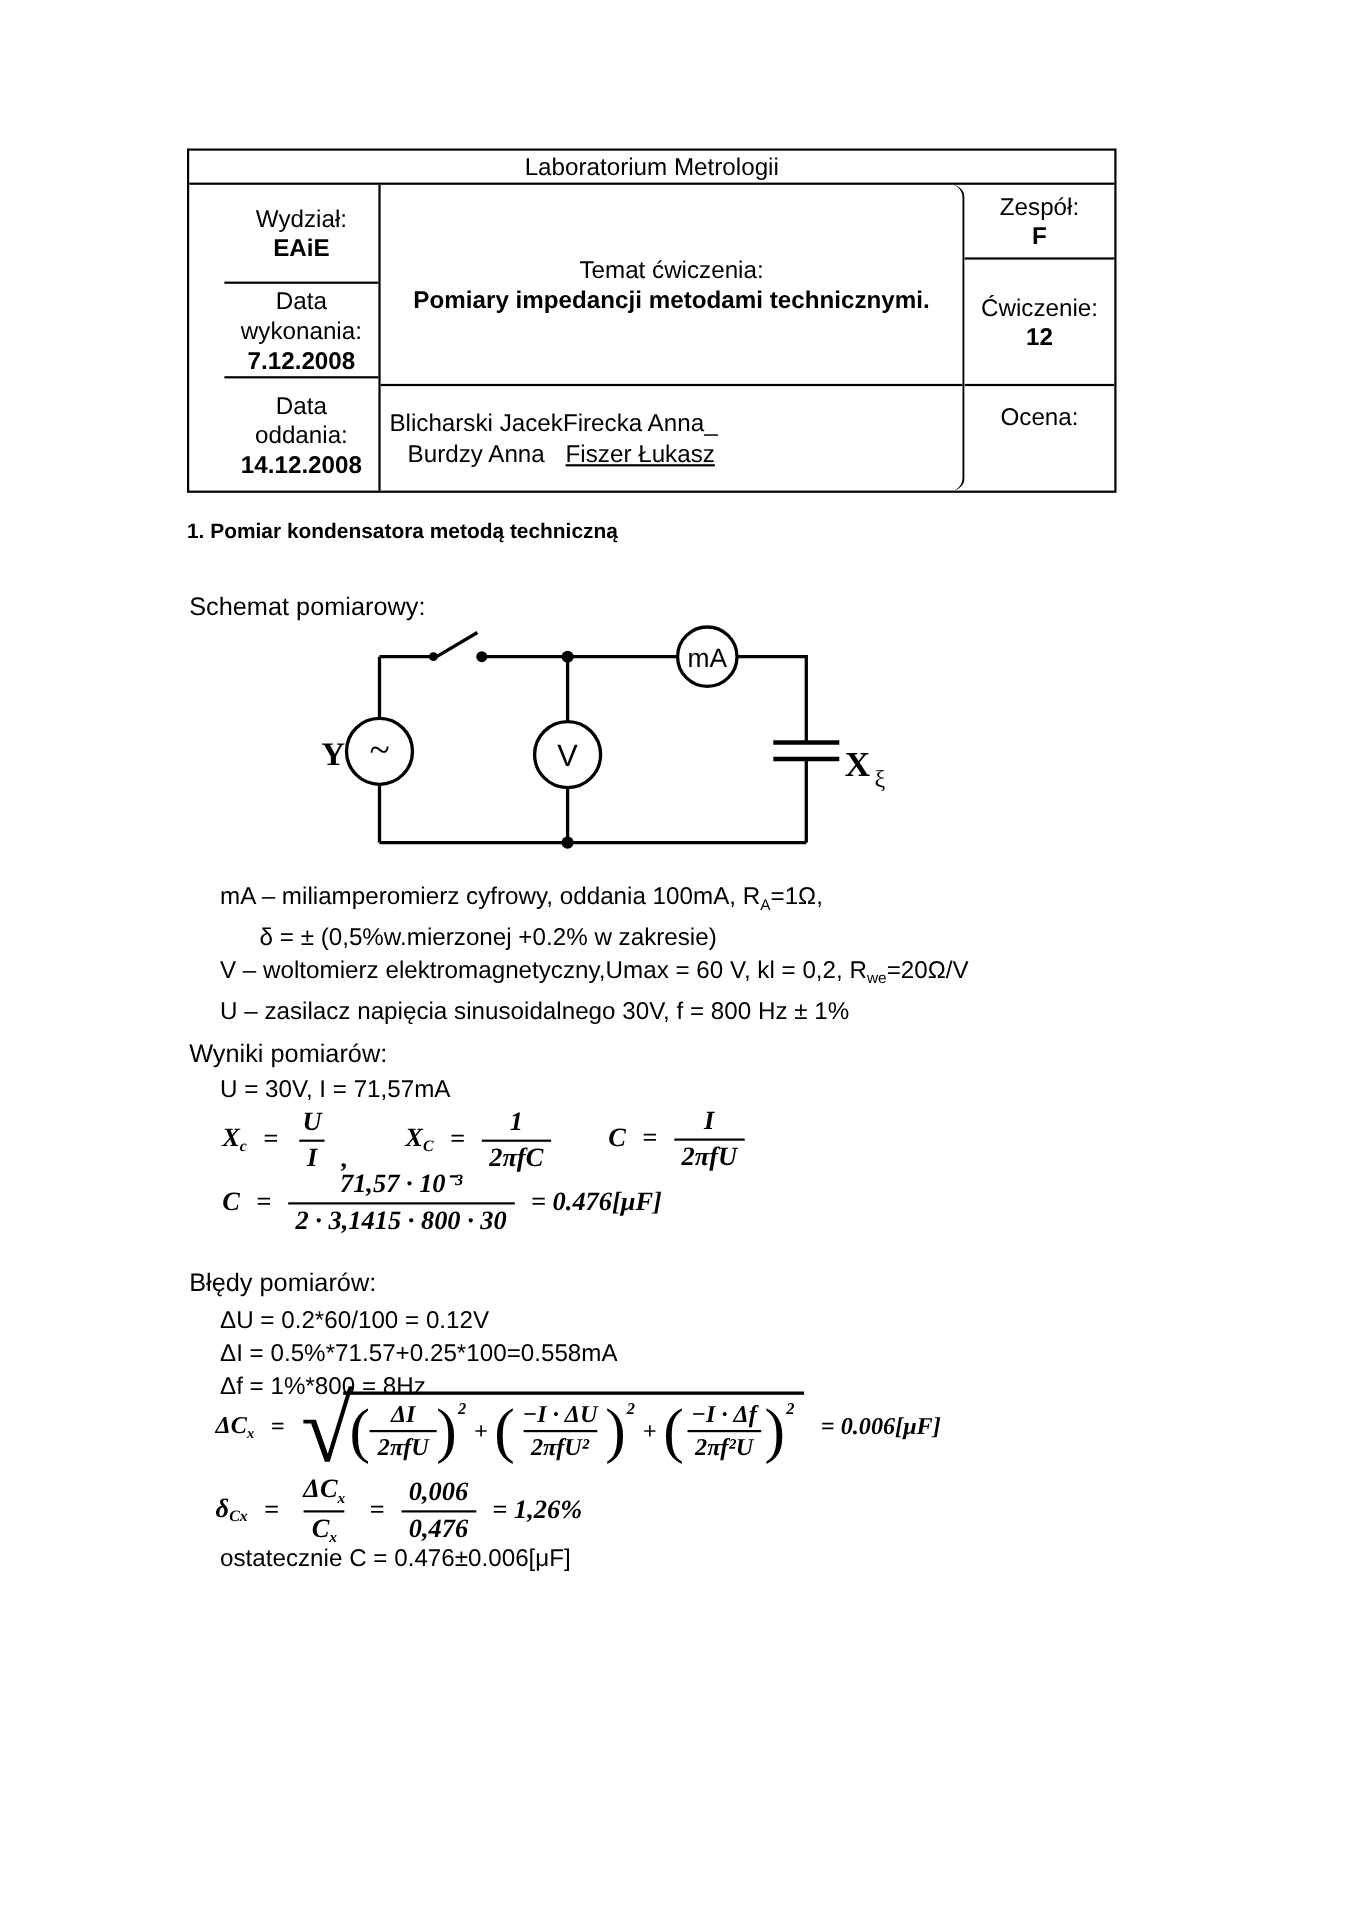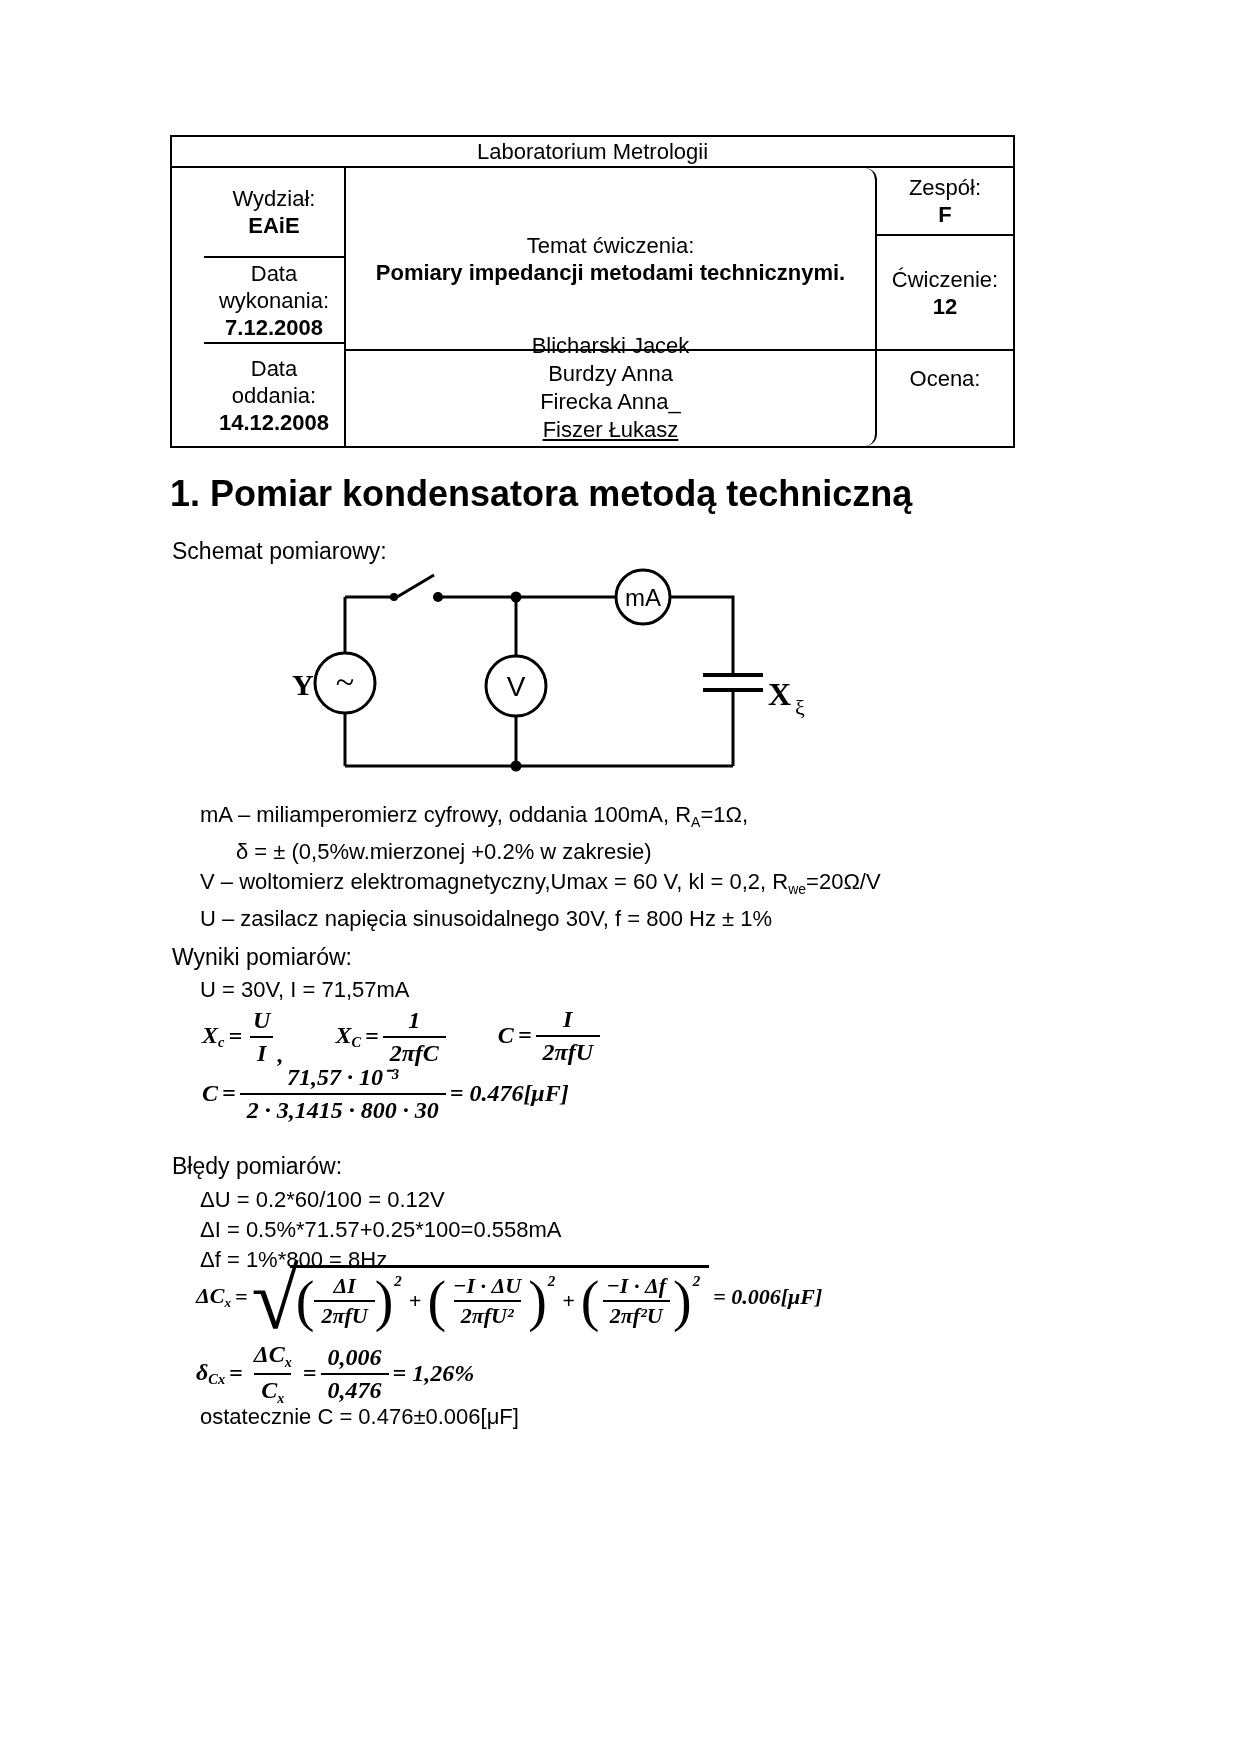--- a/index.html
+++ b/index.html
@@ -32,42 +32,42 @@
   .cell {
     display: flex; flex-direction: column;
     align-items: center; justify-content: center;
     text-align: center; line-height: 27px; padding: 2px 8px;
   }
   .bt { border-top: 2px solid #000; }
   .cl1 { height: 95px; }
   .cl2 { height: 86px; }
   .cl3 { height: 112px; }
   .cm1 { height: 181px; }
-  .cm2 { height: 97px; flex-direction: column; justify-content: flex-end; align-items: center; }
+  .cm2 { height: 97px; flex-direction: row; justify-content: flex-start; align-items: center; }
   .cr1 { height: 66px; }
   .cr2 { height: 115px; }
   .cr3 { height: 97px; justify-content: flex-start; padding-top: 14px; }
   .namecol { text-align: center; line-height: 28px; }
   .u { text-decoration: underline; }
 
   
-  .h1 { font-size: 36px; font-weight: bold; }
+  .h1 { font-size: 19px; font-weight: bold; }
   .h2 { font-size: 23px; font-weight: normal; }
   .desc { line-height: 30px; }
   .indent2 { padding-left: 36px; }
   sub.ssub { font-size: 14px; vertical-align: -5px; }
 
   
   .math {
     font-family: "Liberation Serif", serif;
     font-style: italic; font-weight: bold;
     font-size: 24px;
   }
   .f-small { font-size: 22px; }
-  .mrow { display: inline-flex; align-items: center; gap: 4px; }
+  .mrow { display: inline-flex; align-items: center; gap: 15px; }
   .mvar sub { font-size: 0.6em; vertical-align: -4px; }
   .frac { display: inline-flex; flex-direction: column; align-items: center; vertical-align: middle; }
   .frac .num { display: block; padding: 0 7px 1px; line-height: 1.2; text-align: center; }
   .frac .den { display: block; padding: 1px 7px 0; line-height: 1.2; text-align: center; border-top: 2px solid #000; }
   .mpost { align-self: flex-end; margin-left: -4px; }
   .mrhs { white-space: nowrap; }
   .gapped { margin-right: 46px; }
 
   .sqrt { display: inline-flex; align-items: center; }
   .rsign { font-style: normal; font-weight: normal; font-size: 86px; line-height: 70px; margin-right: -9px; transform: translateY(2px); }

